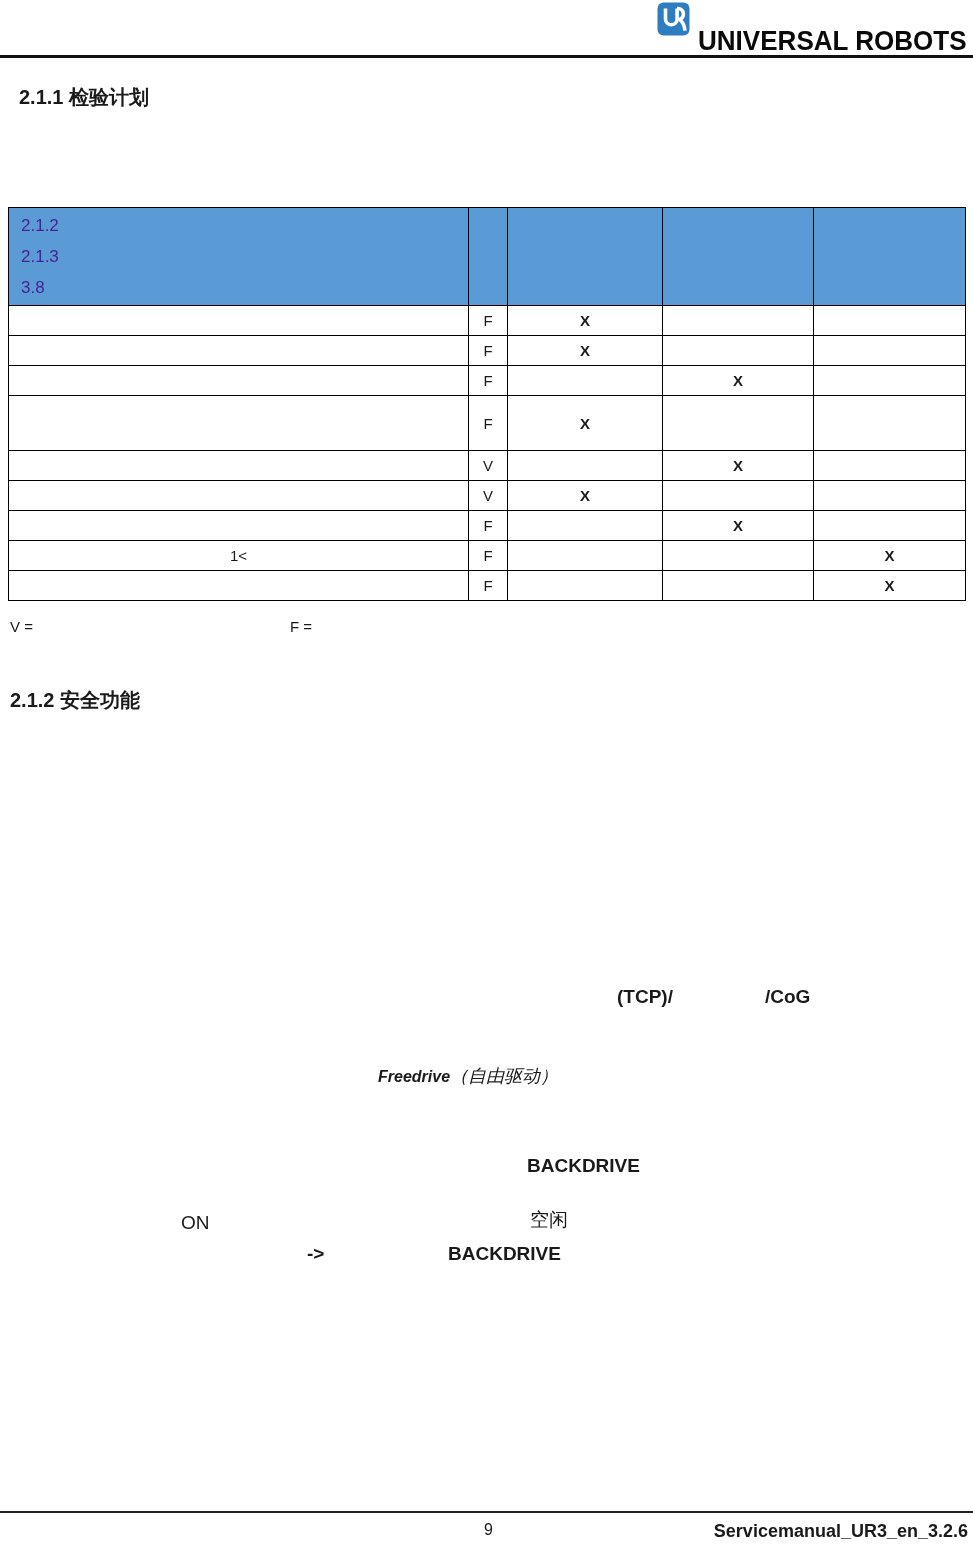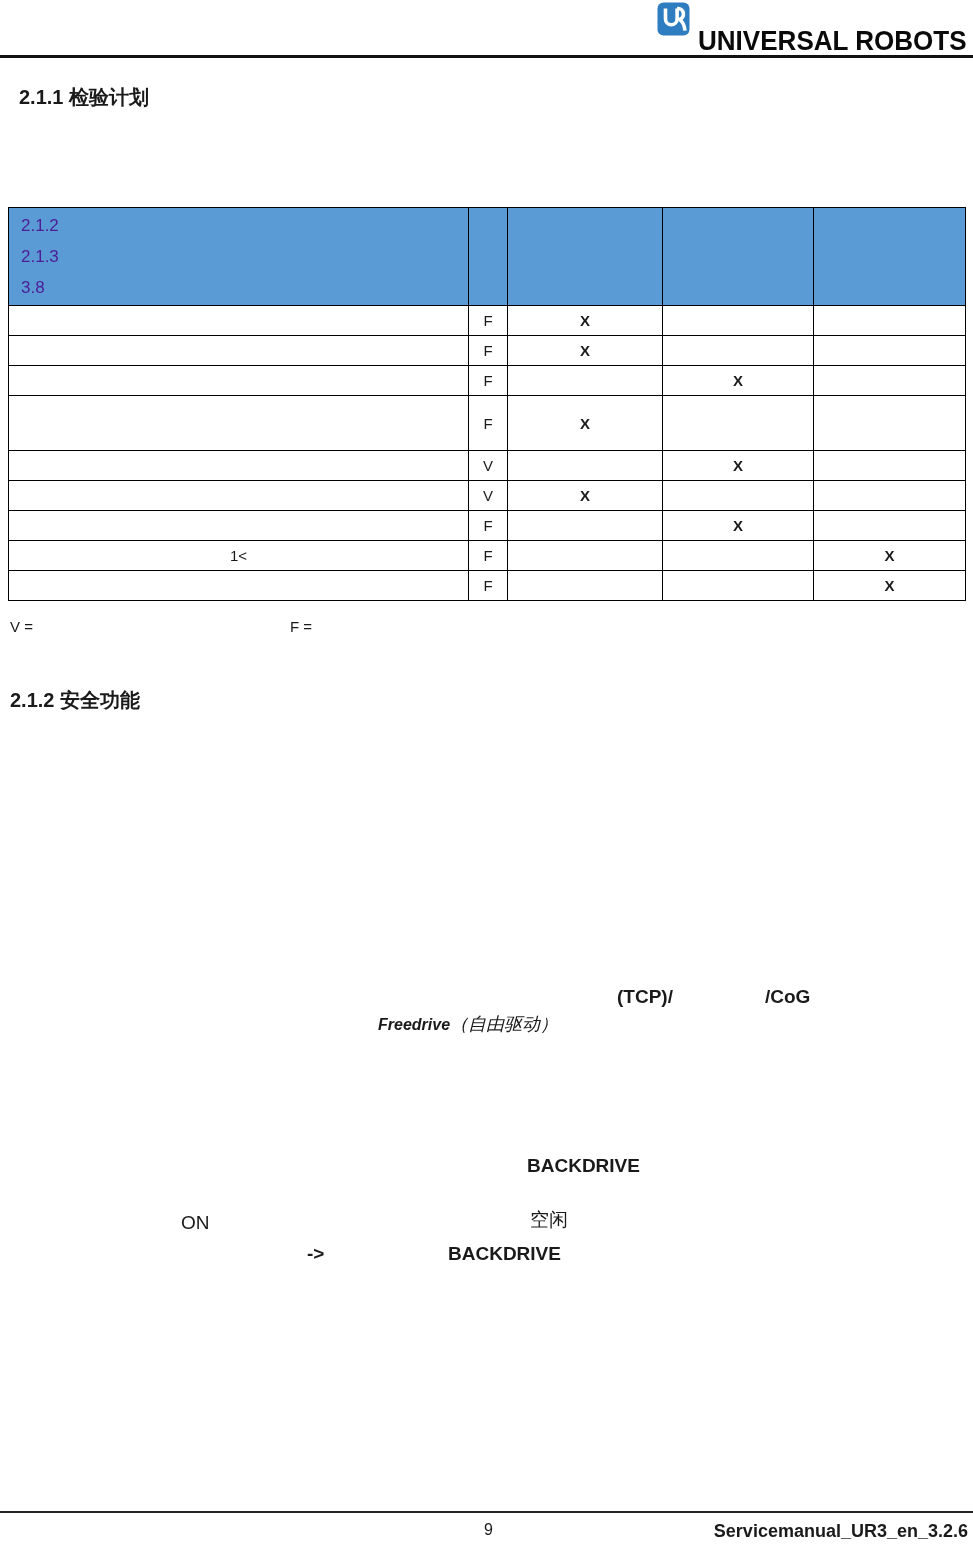--- a/index.html
+++ b/index.html
@@ -53,21 +53,21 @@
   tr.tall td { height:55px; }
   td.cell-mark { font-weight:bold; }
   td.v-top { vertical-align:top; padding-top:2px; }
   
   .legend-v { position:absolute; left:10px;  top:618px; font-size:15px; }
   .legend-f { position:absolute; left:290px; top:618px; font-size:15px; }
   
   .txt { position:absolute; white-space:nowrap; font-size:19px; }
   .tcp-part1   { left:617px; top:986px;  font-weight:600; }
   .tcp-part2   { left:765px; top:986px;  font-weight:600; }
-  .freedrive-line { left:378px; top:1012px; font-size:16px; }
+  .freedrive-line { left:378px; top:1064px; font-size:16px; }
   .freedrive-en { font-weight:bold; font-style:italic; }
   .freedrive-zh { font-style:italic; font-family:"Liberation Serif", serif; font-size:18px; }
   .backdrive-1 { left:527px; top:1155px; font-weight:bold; }
   .on-label    { left:181px; top:1212px; font-weight:normal; }
   .idle-label  { left:530px; top:1207px; font-family:"Liberation Serif", serif; font-size:19px; }
   .arrow-label { left:307px; top:1243px; font-weight:600; }
   .backdrive-2 { left:448px; top:1243px; font-weight:bold; }
   
   .footer-rule { position:absolute; left:0; top:1511px; width:973px; height:1.5px; background:#222; }
   .page-num { position:absolute; left:484px; top:1521px; font-size:16px; }

